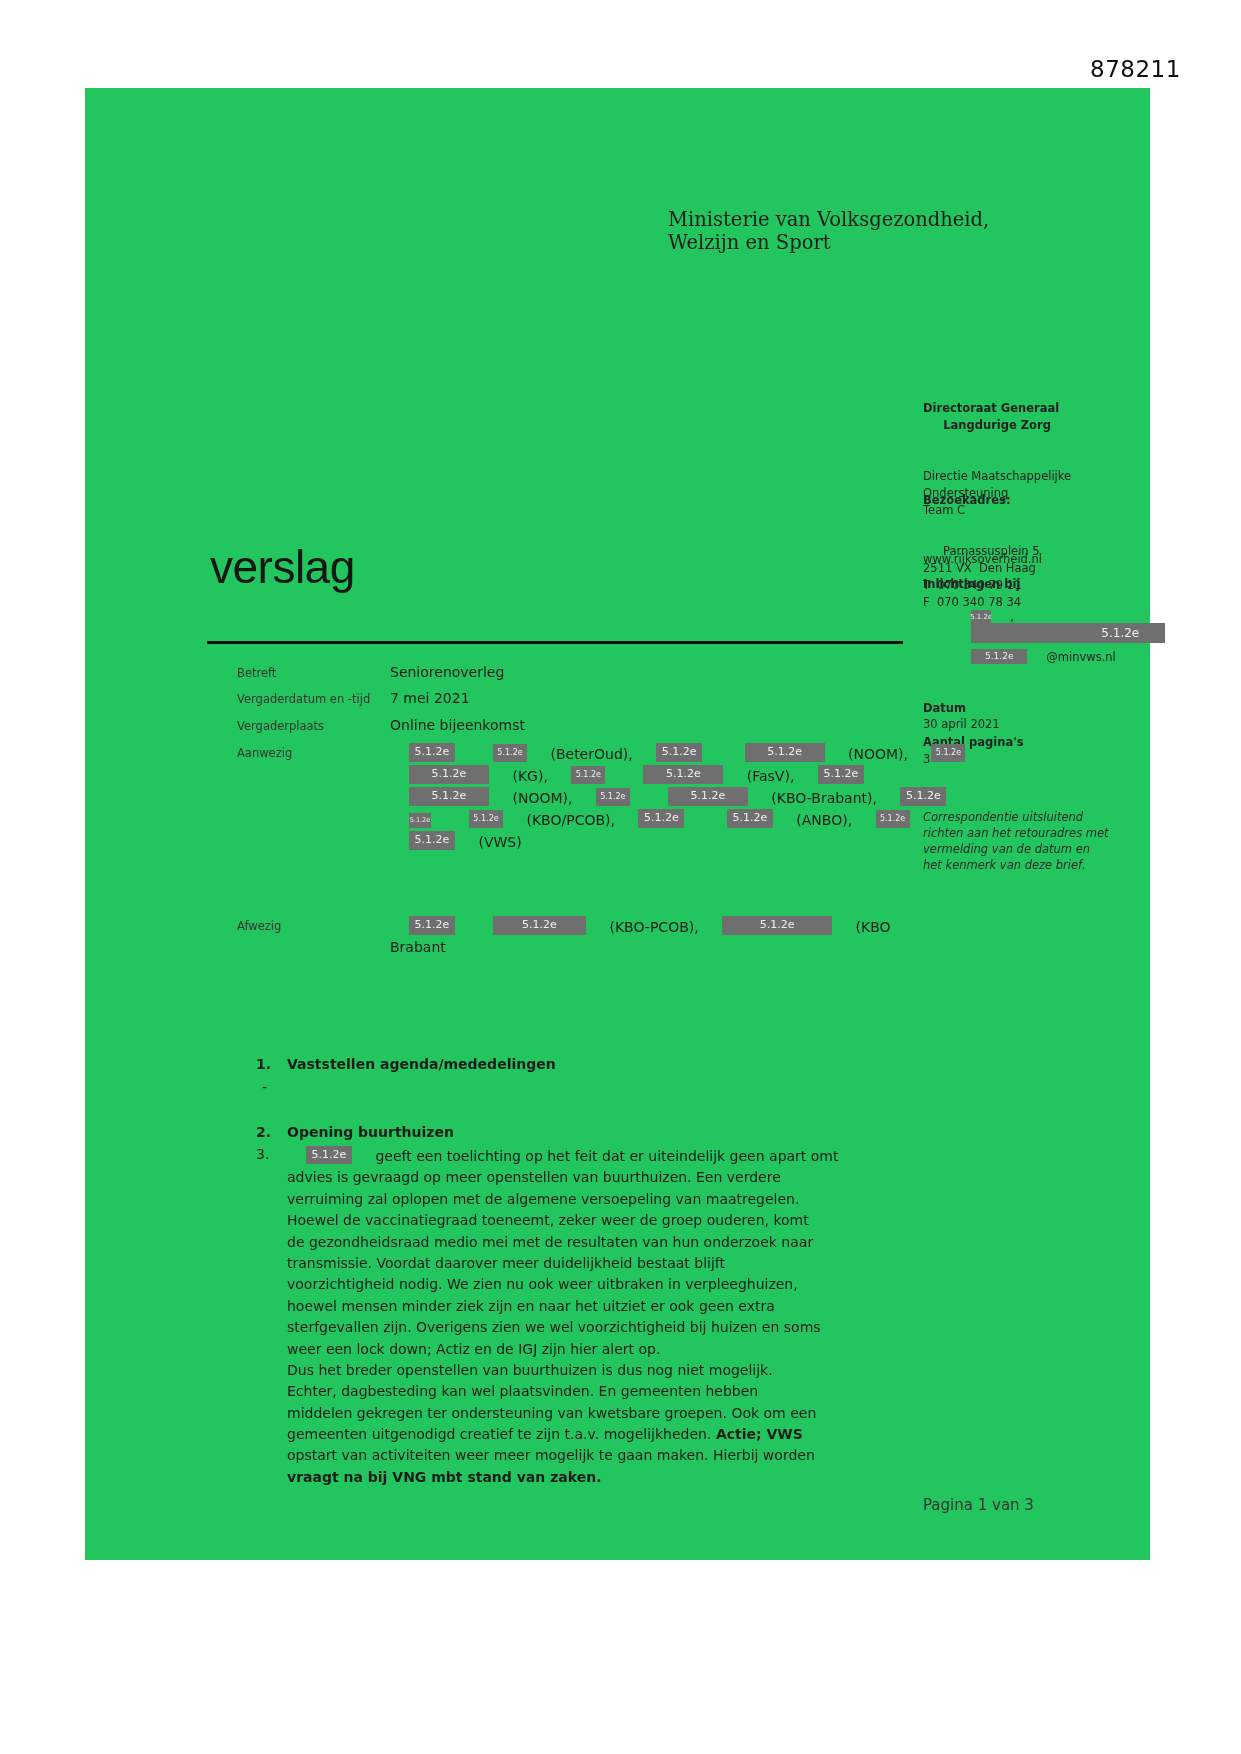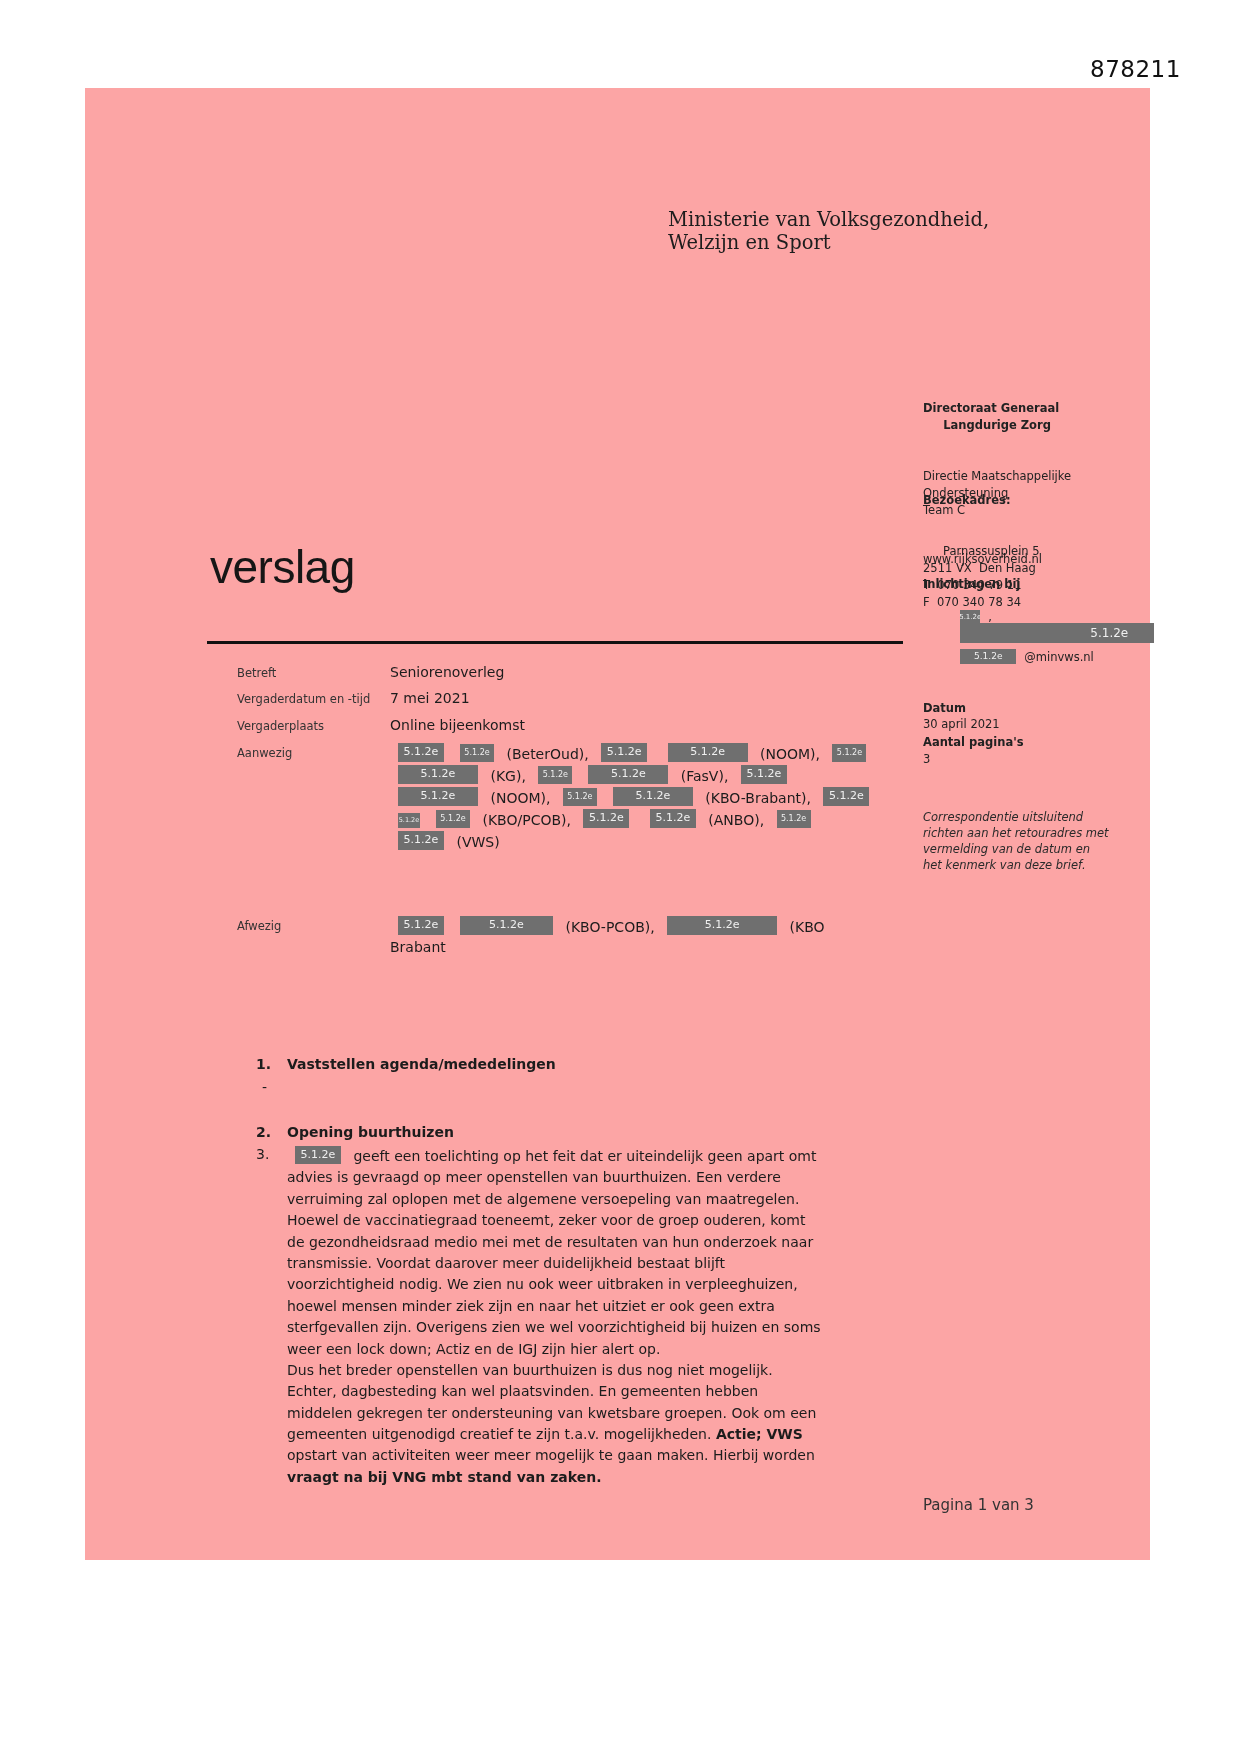--- a/index.html
+++ b/index.html
@@ -41,21 +41,21 @@
   .meta-value{position:absolute;left:153px;top:0;white-space:pre;}
   .attend-row{position:relative;}
   .attend-label{position:absolute;left:0;top:3px;font-size:11.5px;color:#333;}
   .attend-lines{margin-left:153px;}
   .afwezig-row{margin-top:63px;}
   .seg-line{white-space:pre;height:22px;line-height:18px;}
 
   
   .redact{display:inline-flex;align-items:center;justify-content:center;
           background:var(--redaction-bg,#6f6f6f);color:var(--redaction-text,#f0f0f0);
-          height:19px;vertical-align:text-bottom;margin:0 8px;overflow:hidden;flex:none;text-align:right;}
+          height:19px;vertical-align:text-bottom;margin:0 19px;overflow:hidden;flex:none;text-align:right;}
   .r-n{width:46px;font-size:11px;}
   .r-w{width:80px;font-size:11px;}
   .r-xw{width:93px;font-size:11px;}
   .r-xxw{width:110px;font-size:11px;}
   .r-s{width:34px;height:18px;font-size:8px;}
   .r-t{width:22px;height:15px;font-size:6.5px;}
   .r-line1a{width:20px;height:14px;font-size:7px;}
   .r-line1b{width:50px;height:16px;font-size:10px;}
   .r-widebox{width:168px;height:20px;font-size:12px;justify-content:flex-end;padding-right:26px;}
   .r-email{width:56px;height:15px;font-size:9px;}
@@ -73,21 +73,21 @@
   .body-line .redact{height:18px;}
 
   .footer{position:absolute;left:838px;top:1408px;font-size:15px;color:#333;}
 </style>
 </head>
 <body>
 
 <div class="canvas">
   <div class="doc-number">878211</div>
 
-  <div class="page" style="background: #fca5a5;">
+  <div class="page" style="background: #22c55e;">
 
     <div class="ministry">
       <div>Ministerie van Volksgezondheid,</div>
       <div>Welzijn en Sport</div>
     </div>
 
     <div class="sidebar">
       <div class="sb sb-dept">
         <div style="font-weight:bold;"><div style="white-space: pre;">Directoraat Generaal</div><div style="white-space: pre; text-align: center;">Langdurige Zorg</div></div>
         <div><div style="white-space: pre;">Directie Maatschappelijke</div><div style="white-space: pre;">Ondersteuning</div><div style="white-space: pre;">Team C</div></div>
@@ -160,21 +160,21 @@
       <div class="a-dash">-</div>
       <div class="a-item2">
         <span class="agenda-num">2.</span>
         <span class="agenda-title">Opening buurthuizen</span>
       </div>
       <div class="a-body-num">3.</div>
       <div class="body-lines">
           <div class="body-line"><span class="redact r-n">5.1.2e</span><span> geeft een toelichting op het feit dat er uiteindelijk geen apart omt</span></div>
           <div class="body-line"><span>advies is gevraagd op meer openstellen van buurthuizen. Een verdere</span></div>
           <div class="body-line"><span>verruiming zal oplopen met de algemene versoepeling van maatregelen.</span></div>
-          <div class="body-line"><span>Hoewel de vaccinatiegraad toeneemt, zeker voor de groep ouderen, komt</span></div>
+          <div class="body-line"><span>Hoewel de vaccinatiegraad toeneemt, zeker weer de groep ouderen, komt</span></div>
           <div class="body-line"><span>de gezondheidsraad medio mei met de resultaten van hun onderzoek naar</span></div>
           <div class="body-line"><span>transmissie. Voordat daarover meer duidelijkheid bestaat blijft</span></div>
           <div class="body-line"><span>voorzichtigheid nodig. We zien nu ook weer uitbraken in verpleeghuizen,</span></div>
           <div class="body-line"><span>hoewel mensen minder ziek zijn en naar het uitziet er ook geen extra</span></div>
           <div class="body-line"><span>sterfgevallen zijn. Overigens zien we wel voorzichtigheid bij huizen en soms</span></div>
           <div class="body-line"><span>weer een lock down; Actiz en de IGJ zijn hier alert op.</span></div>
           <div class="body-line"><span>Dus het breder openstellen van buurthuizen is dus nog niet mogelijk.</span></div>
           <div class="body-line"><span>Echter, dagbesteding kan wel plaatsvinden. En gemeenten hebben</span></div>
           <div class="body-line"><span>middelen gekregen ter ondersteuning van kwetsbare groepen. Ook om een</span></div>
           <div class="body-line"><span>gemeenten uitgenodigd creatief te zijn t.a.v. mogelijkheden. </span><span class="bold">Actie; VWS</span></div>

